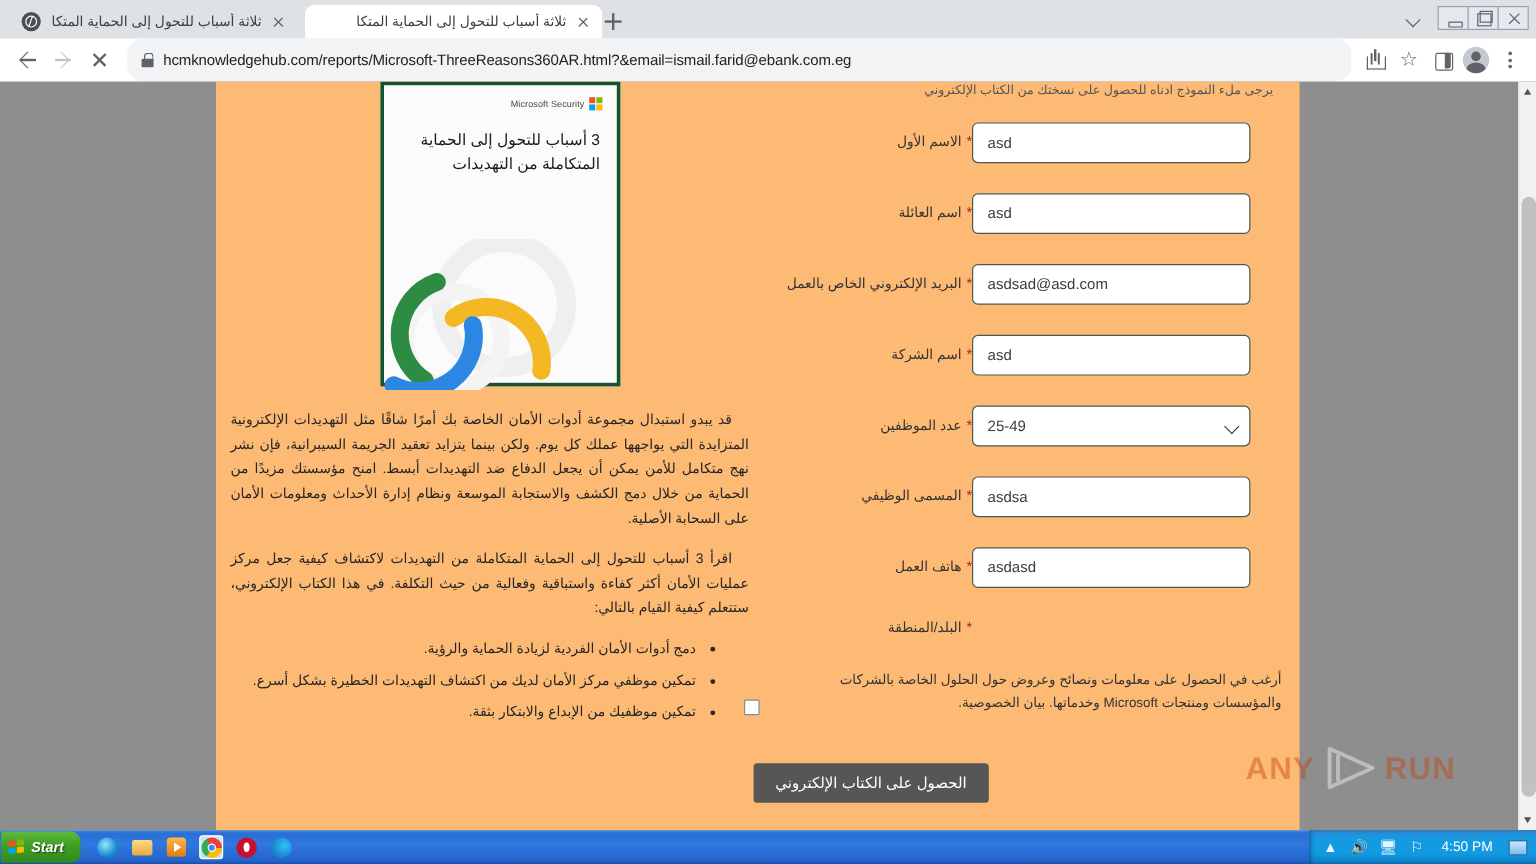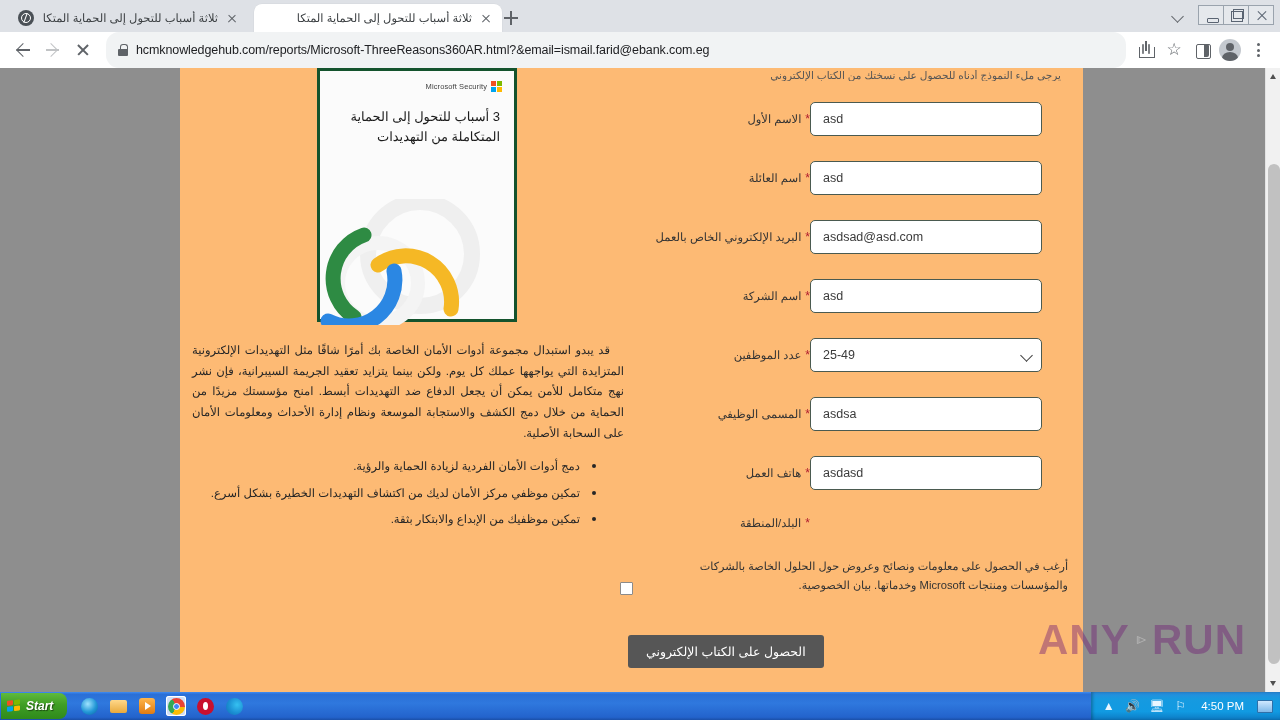--- a/index.html
+++ b/index.html
@@ -204,21 +204,21 @@
   .pgarrow.up::after    { top:6px; border-bottom:5px solid #505050; }
   .pgarrow.down::after  { bottom:6px; border-top:5px solid #505050; }
   .pgarrow.down { position:absolute; bottom:0; left:0; }
   .pgthumb { position:absolute; left:1.5px; top:96px; width:12px; height:500px; background:#c1c1c1; border-radius:6px; }
 
   
   .watermark {
     position: absolute; left: 1038px; top: 612px; width: 208px; height: 56px;
     display: flex; align-items: center; gap: 6px; pointer-events: none; opacity: .42;
   }
-  .wm-text { font-size: 42px; font-weight: bold; color: #701a75; letter-spacing: 1px; line-height: 1; }
+  .wm-text { font-size: 26px; font-weight: bold; color: #c2410c; letter-spacing: 1px; line-height: 1; }
   .wm-tri { width: 46px; height: 40px; }
 
   
   .taskbar {
     position: absolute; left: 0; bottom: 0; width: 1280px; height: 28px;
     background: linear-gradient(180deg,#3f8cf3 0%,#2a6fd6 8%,#2f78de 40%,#2363cc 90%,#1a4fa8 100%);
     display: flex; align-items: center;
   }
   .startbtn {
     height: 26px; margin: 1px 0 1px 1px; padding: 0 14px 0 6px;
@@ -338,20 +338,21 @@
                 <circle cx="58" cy="84" r="40" fill="none" stroke="#f4f4f4" stroke-width="14"></circle>
                 <path d="M 34 118 A 46 46 0 0 1 44 36" fill="none" stroke="#2e8b43" stroke-width="15" stroke-linecap="round"></path>
                 <path d="M 131 110 A 46 46 0 0 0 58 66" fill="none" stroke="#f5b825" stroke-width="15" stroke-linecap="round"></path>
                 <path d="M 8 122 A 46 46 0 0 0 74 72" fill="none" stroke="#2b87e3" stroke-width="15" stroke-linecap="round"></path>
               </svg>
             </div>
           </div>
 
           <div class="body">
             <p>قد يبدو استبدال مجموعة أدوات الأمان الخاصة بك أمرًا شاقًا مثل التهديدات الإلكترونية المتزايدة التي يواجهها عملك كل يوم. ولكن بينما يتزايد تعقيد الجريمة السيبرانية، فإن نشر نهج متكامل للأمن يمكن أن يجعل الدفاع ضد التهديدات أبسط. امنح مؤسستك مزيدًا من الحماية من خلال دمج الكشف والاستجابة الموسعة ونظام إدارة الأحداث ومعلومات الأمان على السحابة الأصلية.</p>
+            <p>اقرأ 3 أسباب للتحول إلى الحماية المتكاملة من التهديدات لاكتشاف كيفية جعل مركز عمليات الأمان أكثر كفاءة واستباقية وفعالية من حيث التكلفة. في هذا الكتاب الإلكتروني، ستتعلم كيفية القيام بالتالي:</p>
             <ul>
               <li>دمج أدوات الأمان الفردية لزيادة الحماية والرؤية.</li>
               <li>تمكين موظفي مركز الأمان لديك من اكتشاف التهديدات الخطيرة بشكل أسرع.</li>
               <li>تمكين موظفيك من الإبداع والابتكار بثقة.</li>
             </ul>
           </div>
         </div>
 
         <div class="col-form">
 

